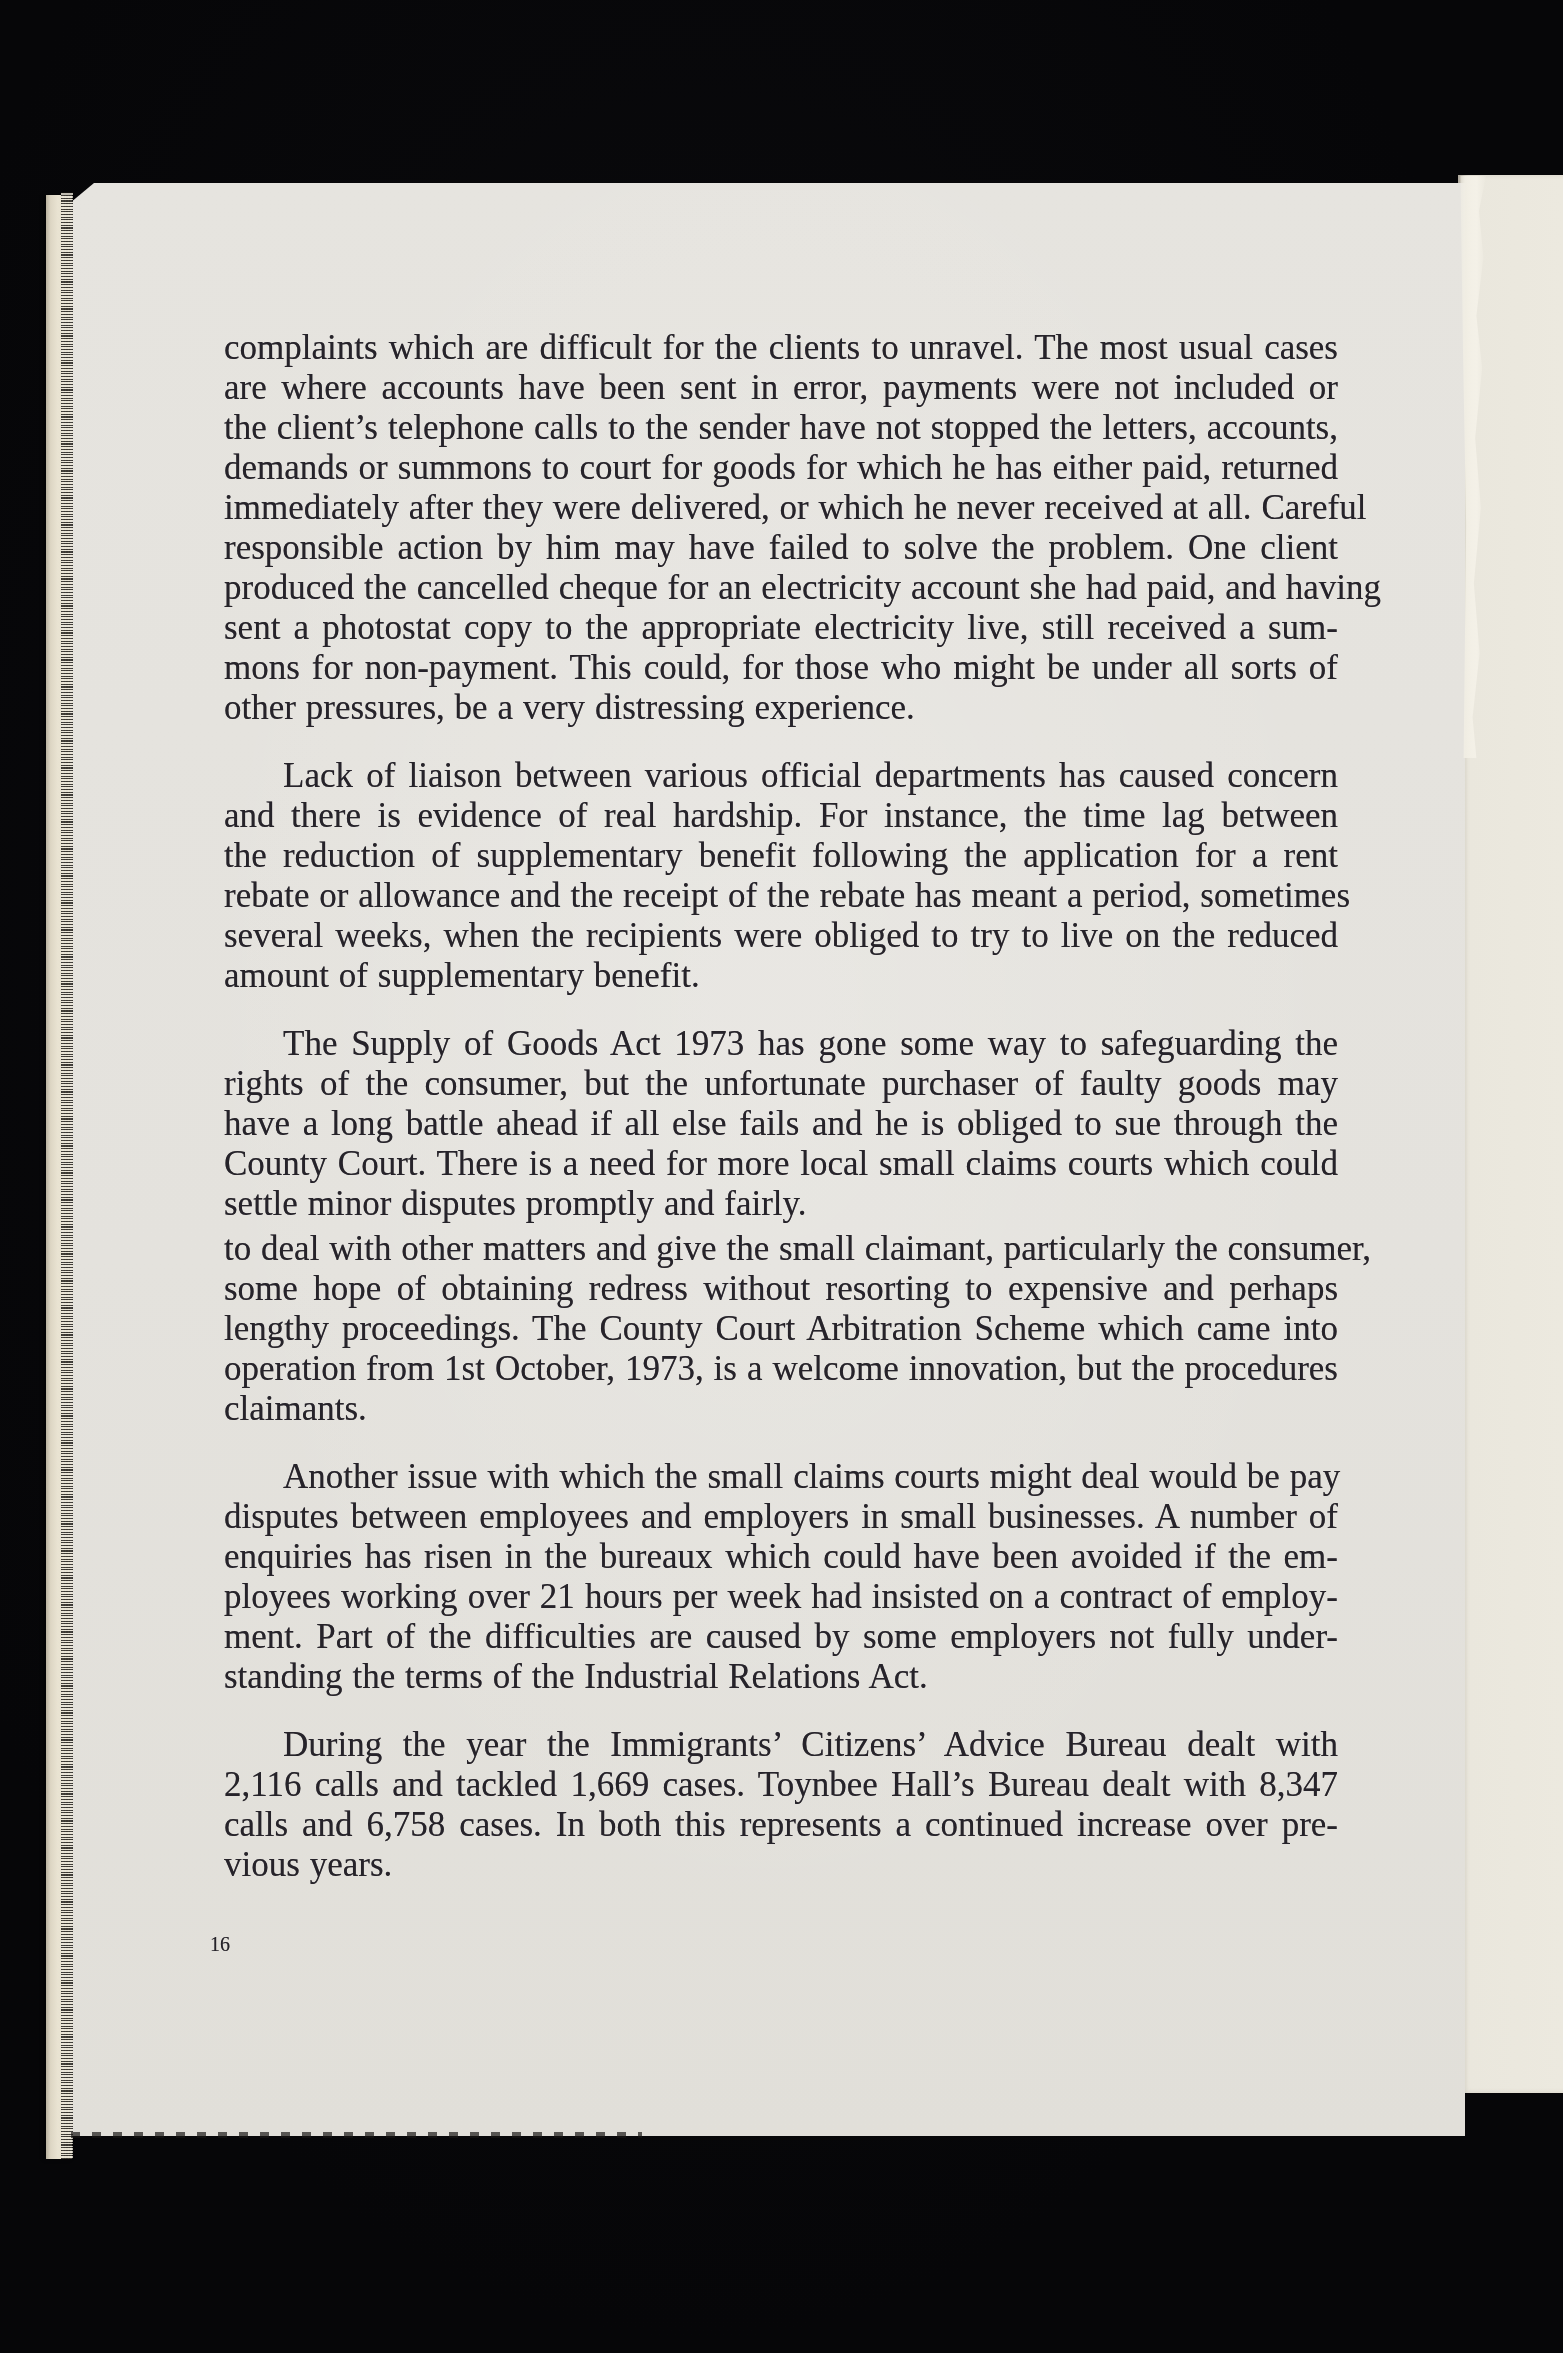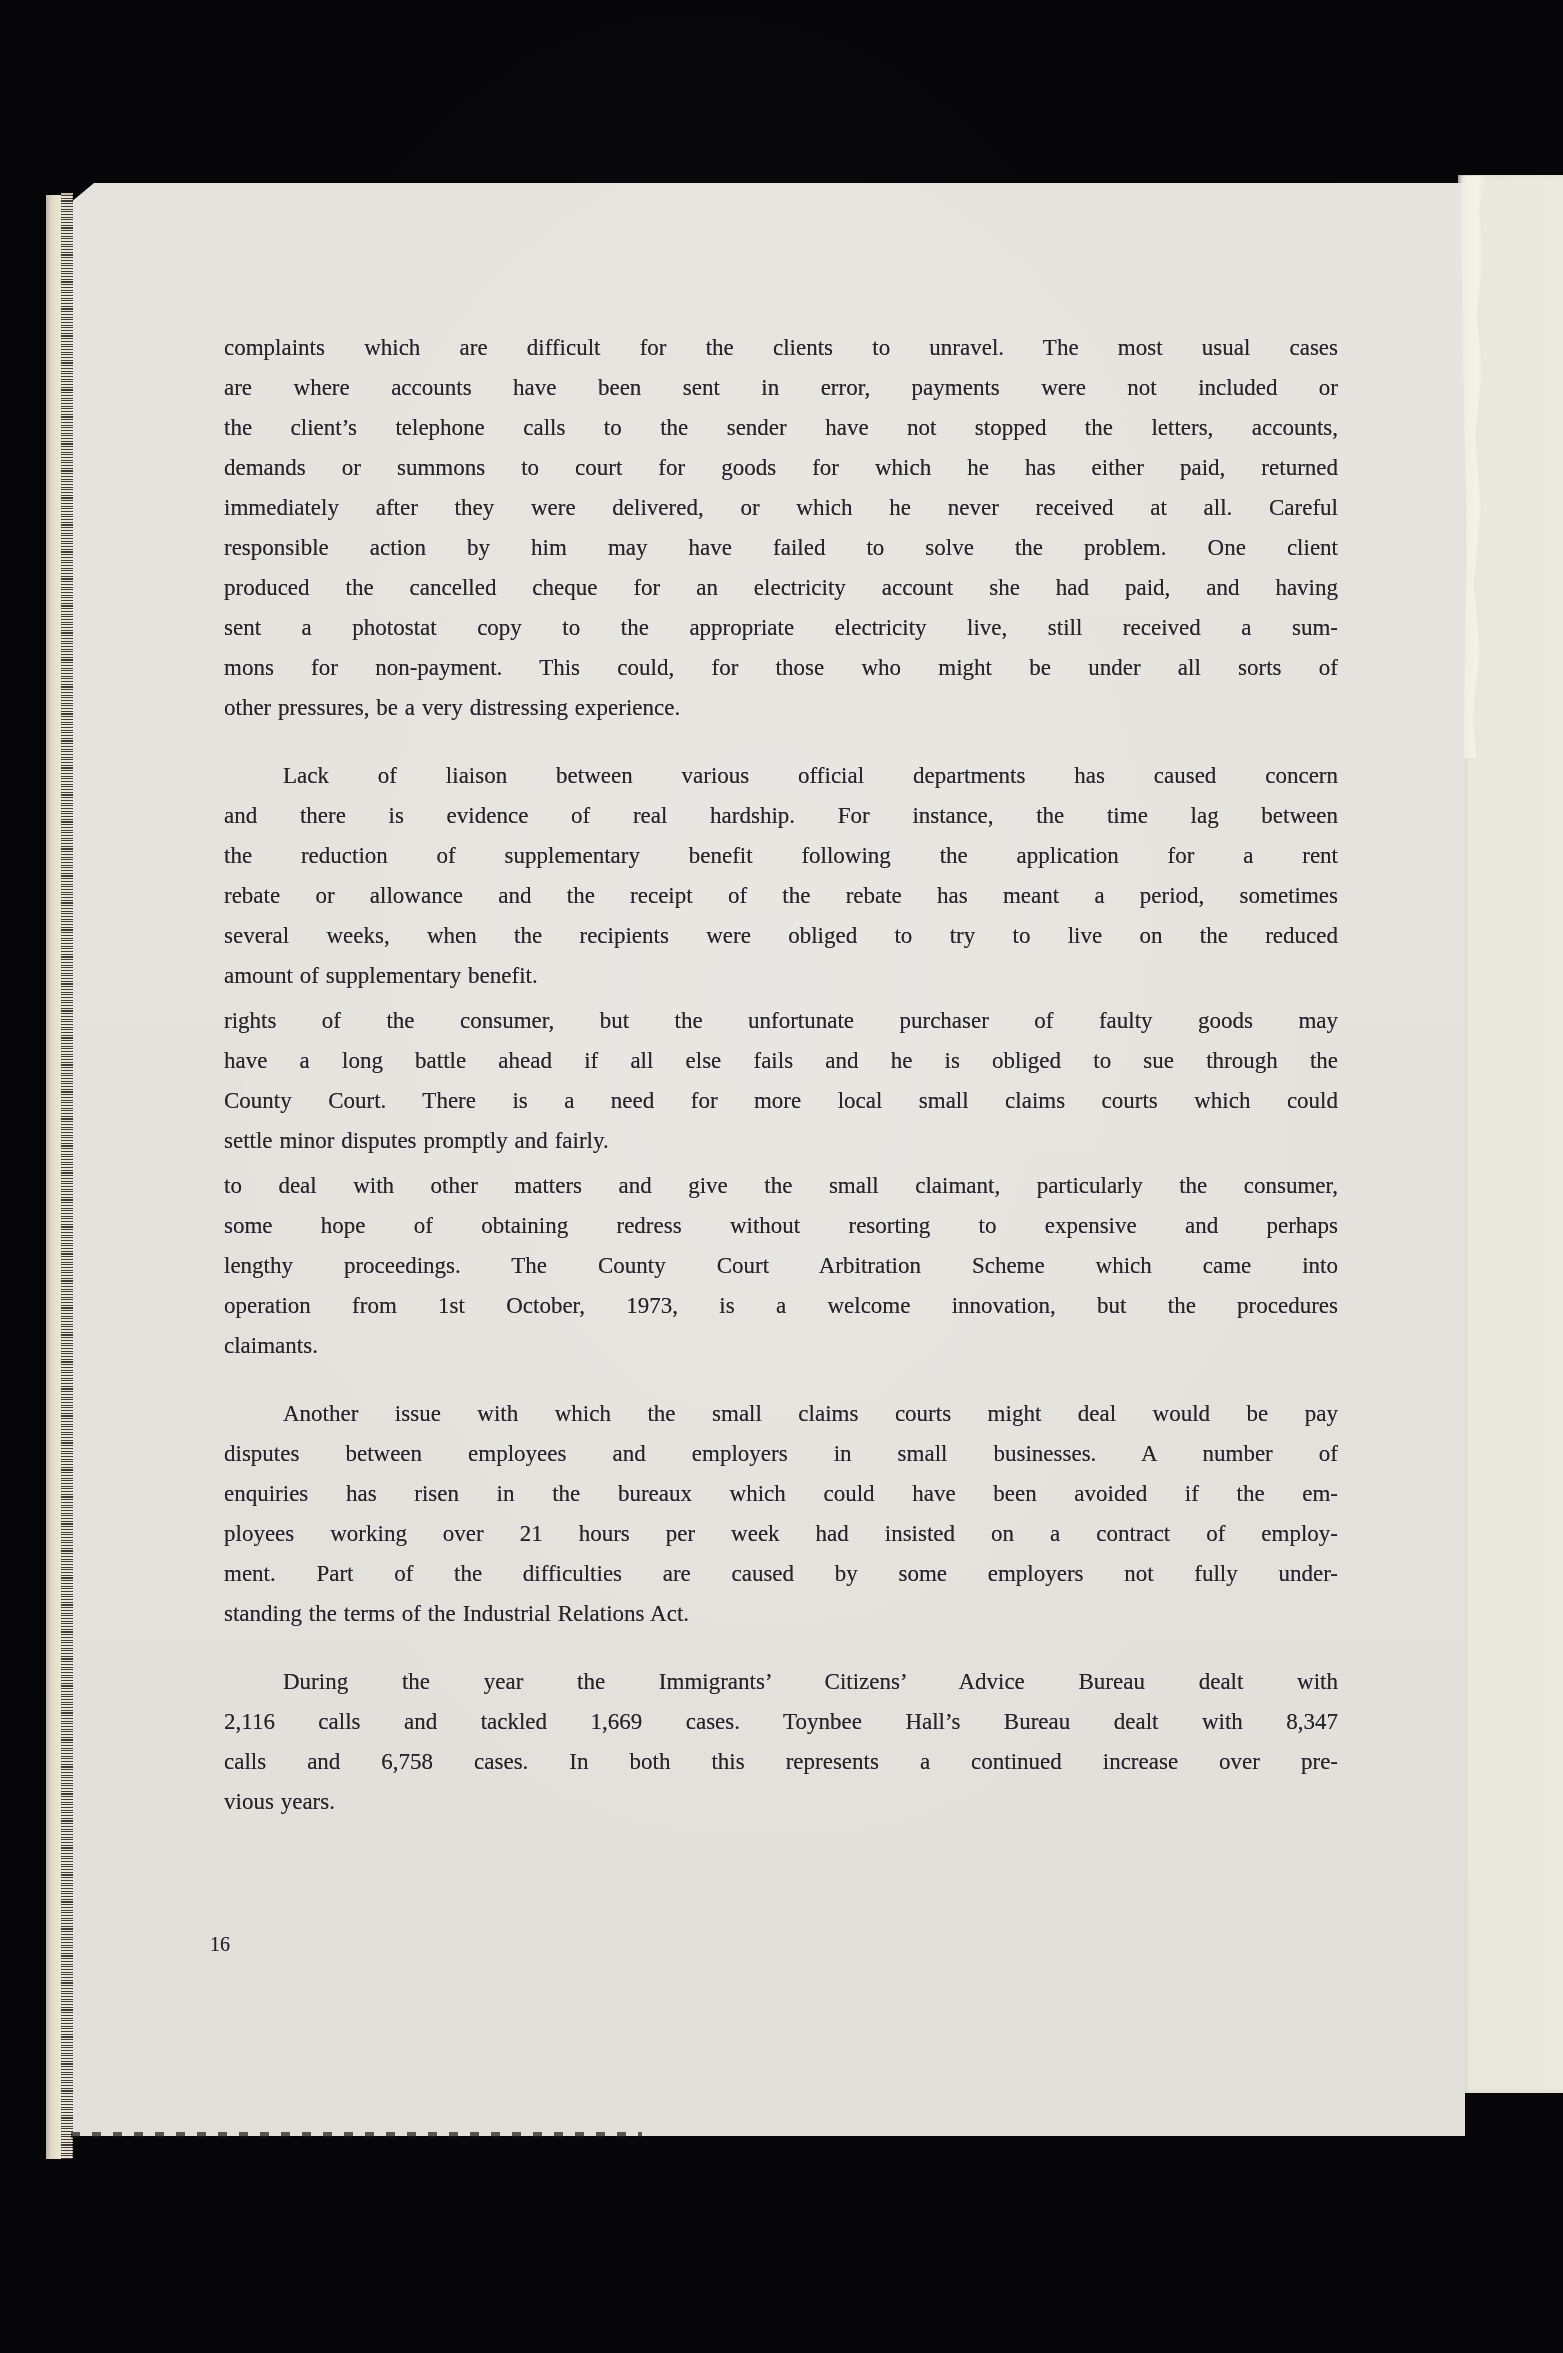--- a/index.html
+++ b/index.html
@@ -50,21 +50,21 @@
   }
   
   .bottom-speckle{
     position:absolute;left:71px;top:2132px;width:571px;height:5.5px;z-index:3;
     background:repeating-linear-gradient(90deg, rgba(22,20,18,.85) 0 8.8px, rgba(22,20,18,0) 8.8px 21px);
     opacity:.8;
   }
   .text-block{
     position:absolute;left:154px;top:145px;width:1114px;
     color:#26232a;
-    font-size:23px;line-height:40px;
+    font-size:35px;line-height:40px;
     word-spacing:1.1px;
     text-shadow:0 0 0.5px rgba(38,34,40,.55);
   }
   .para{margin:0 0 5px 0;}
   .line{text-align:justify;text-align-last:justify;white-space:nowrap;height:40px;}
   .line.last{text-align-last:left;}
   .line.first{padding-left:59px;margin-top:28px;}
   .page-number{
     position:absolute;left:140px;top:1741px;
     color:#26232a;font-size:20px;line-height:40px;
@@ -99,20 +99,21 @@
       </div>
       <div class="para">
         <div class="line first">Lack of liaison between various official departments has caused concern</div>
         <div class="line">and there is evidence of real hardship.  For instance, the time lag between</div>
         <div class="line">the reduction of supplementary benefit following the application for a rent</div>
         <div class="line">rebate or allowance and the receipt of the rebate has meant a period, sometimes</div>
         <div class="line">several weeks, when the recipients were obliged to try to live on the reduced</div>
         <div class="line last">amount of supplementary benefit.</div>
       </div>
       <div class="para">
+        <div class="line first">The Supply of Goods Act 1973 has gone some way to safeguarding the</div>
         <div class="line">rights of the consumer, but the unfortunate purchaser of faulty goods may</div>
         <div class="line">have a long battle ahead if all else fails and he is obliged to sue through the</div>
         <div class="line">County Court.  There is a need for more local small claims courts which could</div>
         <div class="line last">settle minor disputes promptly and fairly.</div>
       </div>
       <div class="para">
         <div class="line">to deal with other matters and give the small claimant, particularly the consumer,</div>
         <div class="line">some hope of obtaining redress without resorting to expensive and perhaps</div>
         <div class="line">lengthy proceedings.  The County Court Arbitration Scheme which came into</div>
         <div class="line">operation from 1st October, 1973, is a welcome innovation, but the procedures</div>

